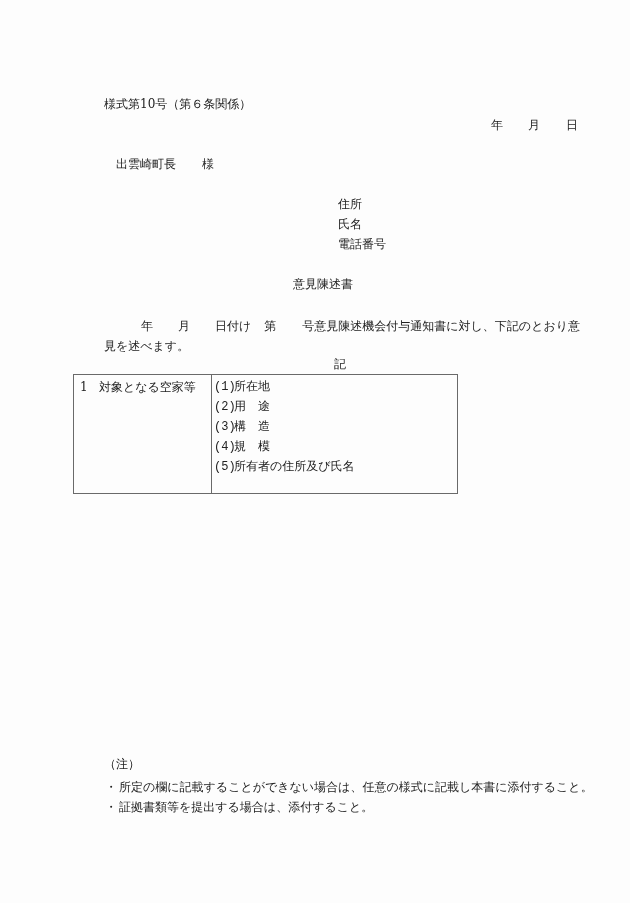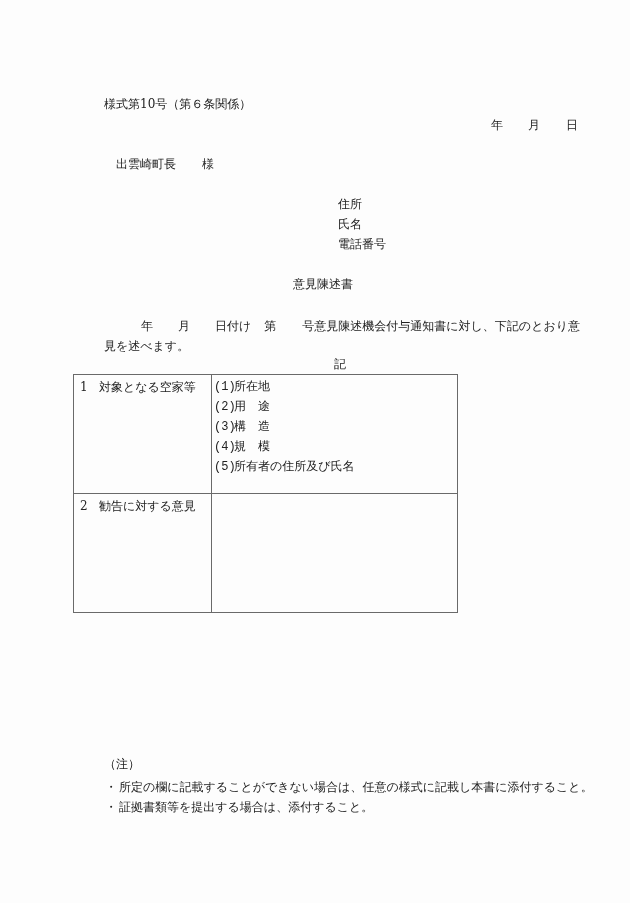--- a/index.html
+++ b/index.html
@@ -71,22 +71,18 @@
       <tr class="r1">
     <td class="lbl"><span class="num">1</span><span>対象となる空家等</span></td>
     <td class="val">
       <div class="sub"><span class="paren">(1)</span><span>所在地</span></div>
       <div class="sub"><span class="paren">(2)</span><span>用　途</span></div>
       <div class="sub"><span class="paren">(3)</span><span>構　造</span></div>
       <div class="sub"><span class="paren">(4)</span><span>規　模</span></div>
       <div class="sub"><span class="paren">(5)</span><span>所有者の住所及び氏名</span></div>
     </td>
   </tr>
-  <tr class="r2">
-    <td class="lbl"><span class="num">2</span><span>勧告に対する意見</span></td>
-    <td class="val"></td>
-  </tr>
 </tbody>
   </table>
 
 <div class="abs notes note-h">（注）</div>
 <div class="abs note1"><span class="bullet">・</span><span>所定の欄に記載することができない場合は、任意の様式に記載し本書に添付すること。</span></div>
 <div class="abs note2"><span class="bullet">・</span><span>証拠書類等を提出する場合は、添付すること。</span></div>
 
 </body></html>

